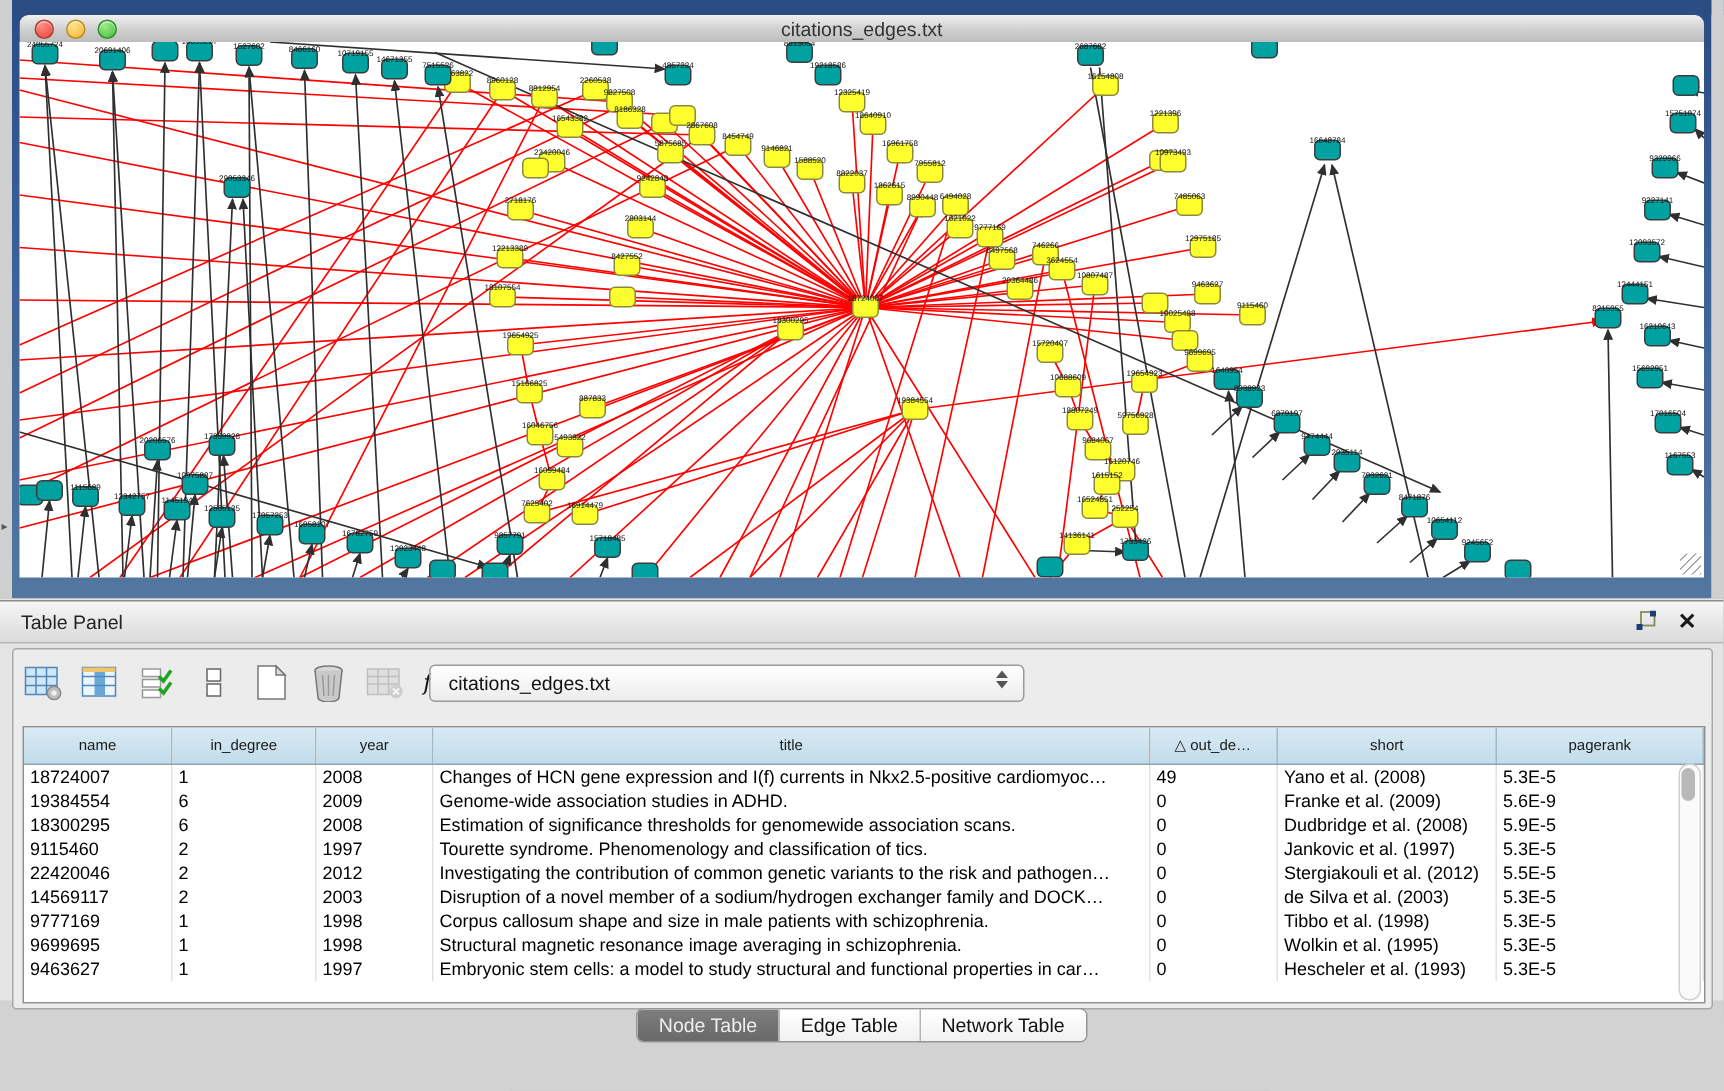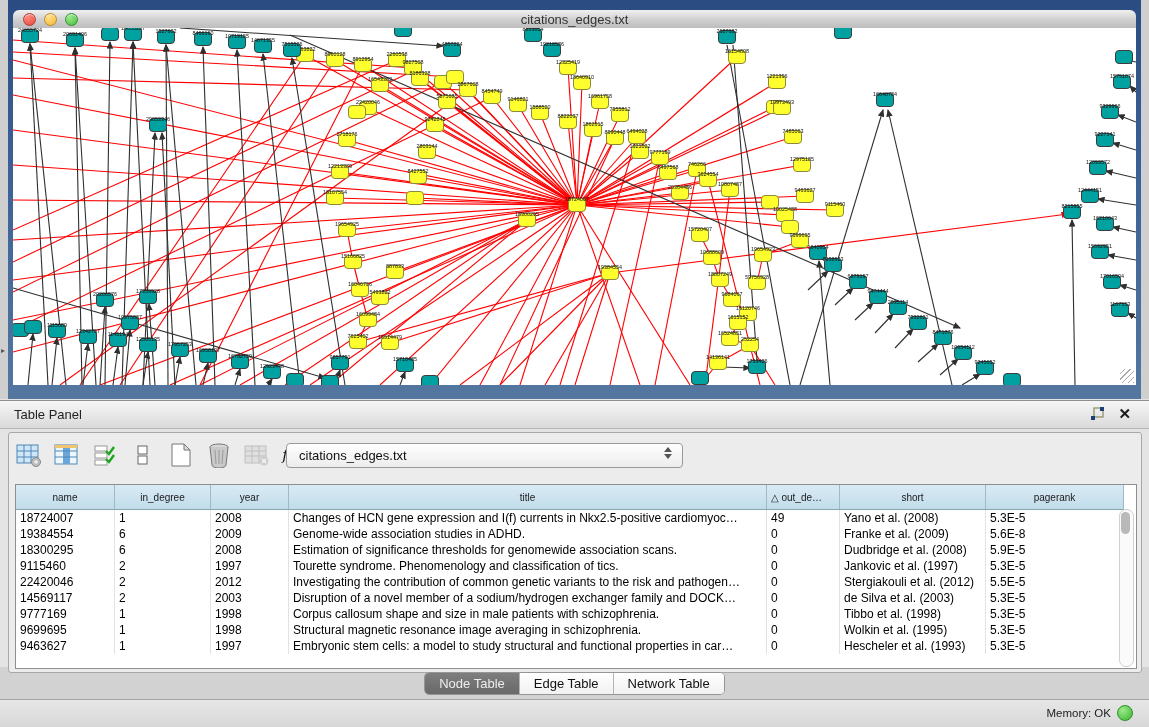--- a/index.html
+++ b/index.html
@@ -858,21 +858,21 @@
       </div>
 
       <div id="tblwrap">
         <table>
           <thead>
               <tr id="hrow">
                 <th style="width: 96px;">name</th>
                 <th style="width: 93px;">in_degree</th>
                 <th style="width: 75px;">year</th>
                 <th style="width: 475px;">title</th>
-                <th style="width: 67px; text-align: left; padding-left: 4px;">△ out_de…</th>
+                <th style="width: 67px; text-align: left; padding-left: 16px;">△ out_de…</th>
                 <th style="width: 143px;">short</th>
                 <th style="width: 135px;">pagerank</th>
               </tr>
             </thead>
           <tbody id="tbody">
               <tr>
                 <td>18724007</td>
                 <td>1</td>
                 <td>2008</td>
                 <td>Changes of HCN gene expression and I(f) currents in Nkx2.5-positive cardiomyoc…</td>
@@ -880,21 +880,21 @@
                 <td>Yano et al. (2008)</td>
                 <td>5.3E-5</td>
               </tr>
               <tr>
                 <td>19384554</td>
                 <td>6</td>
                 <td>2009</td>
                 <td>Genome-wide association studies in ADHD.</td>
                 <td>0</td>
                 <td>Franke et al. (2009)</td>
-                <td>5.6E-8</td>
+                <td>5.6E-9</td>
               </tr>
               <tr>
                 <td>18300295</td>
                 <td>6</td>
                 <td>2008</td>
                 <td>Estimation of significance thresholds for genomewide association scans.</td>
                 <td>0</td>
                 <td>Dudbridge et al. (2008)</td>
                 <td>5.9E-5</td>
               </tr>
@@ -961,18 +961,14 @@
     </div>
 
     <div id="tabs">
         <div class="seg" id="segtabs">
           <div class="tab sel">Node Table</div>
           <div class="tab">Edge Table</div>
           <div class="tab">Network Table</div>
         </div>
       </div>
 
-    <div id="statusbar">
-      <span class="mem">Memory: OK</span>
-      <span id="led" style="background: radial-gradient(circle at 35% 30%, rgb(159, 233, 140), rgb(53, 182, 44));"></span>
-    </div>
   </div>
 </div>
 
 </body></html>

